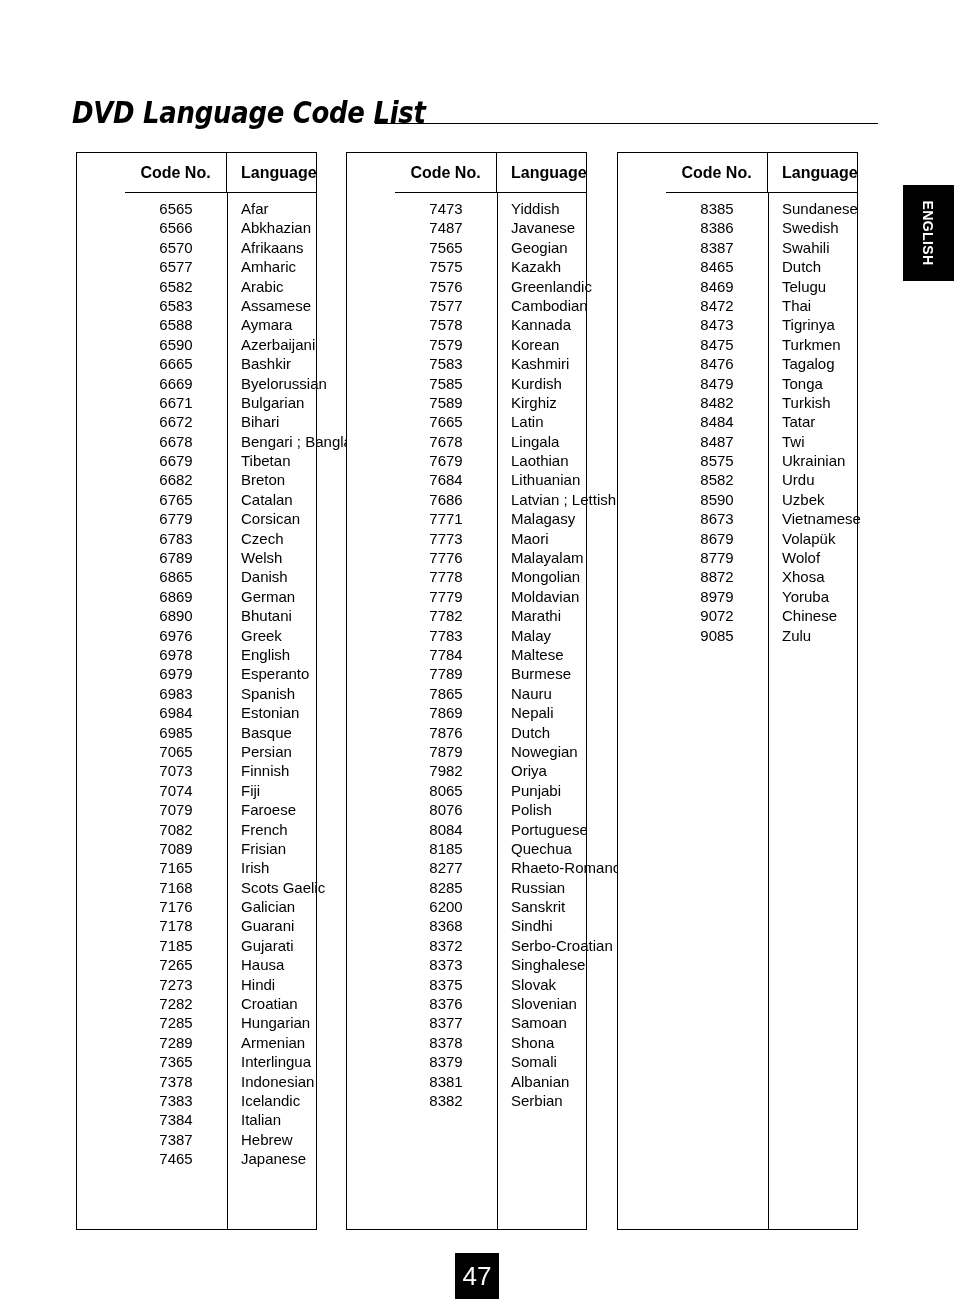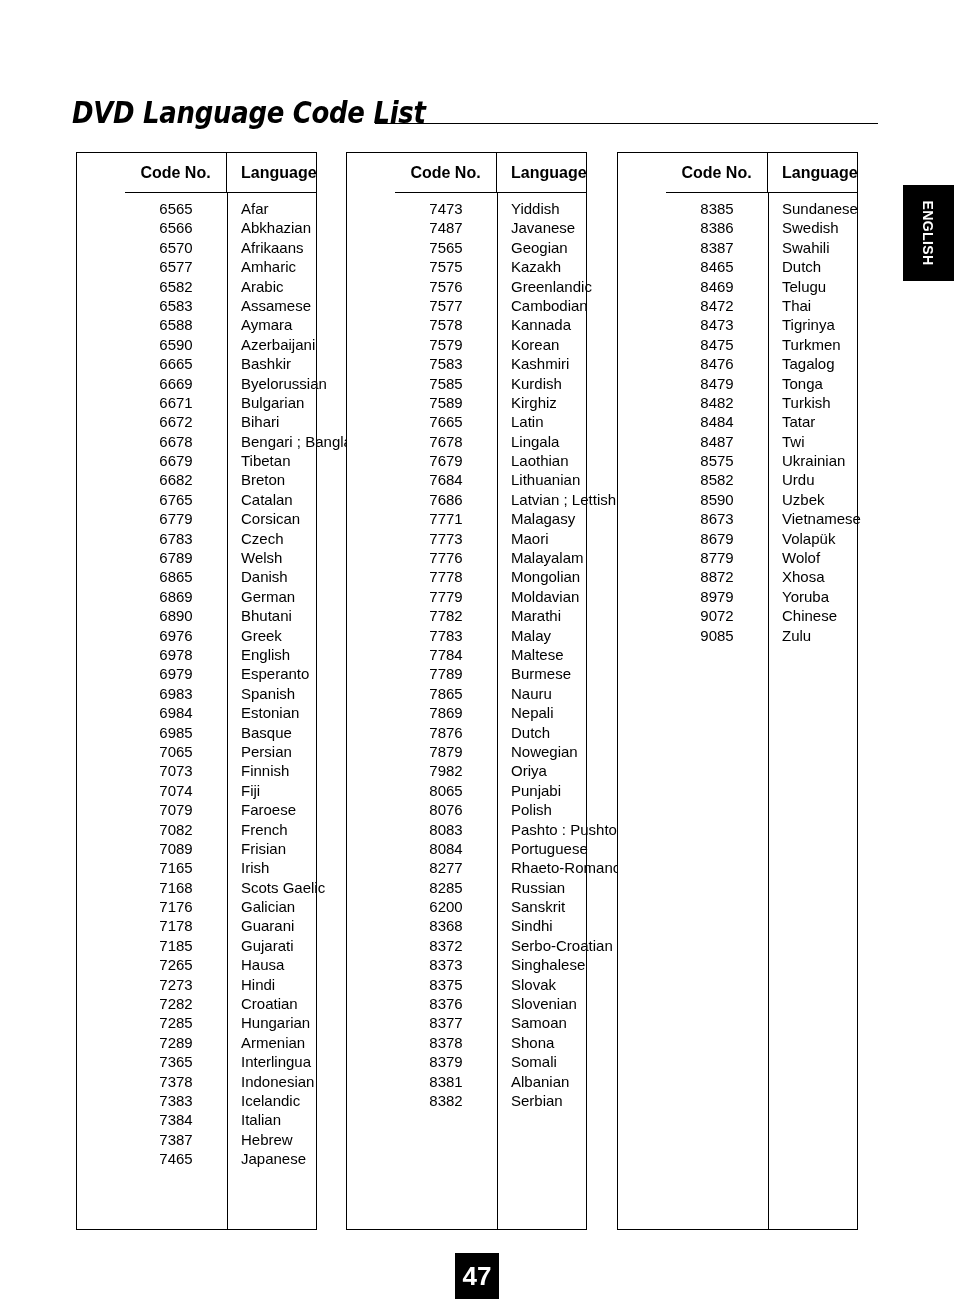--- a/index.html
+++ b/index.html
@@ -167,21 +167,21 @@
     width: 44px;
     height: 46px;
     background: #000000;
     display: flex;
     align-items: center;
     justify-content: center;
   }
   #page-number {
     color: #ffffff;
     font-size: 26px;
-    font-weight: bold;
+    font-weight: normal;
     line-height: 1;
   }
 </style>
 </head>
 <body>
 
 <div id="title-block">
   <div id="page-title">DVD Language Code List</div>
   <div id="title-rule"></div>
 </div>
@@ -528,26 +528,26 @@
         </div>
         <div class="row">
           <div class="code">8065</div>
           <div class="lang">Punjabi</div>
         </div>
         <div class="row">
           <div class="code">8076</div>
           <div class="lang">Polish</div>
         </div>
         <div class="row">
-          <div class="code">8083</div>
-          <div class="lang">Pashto : Pushto</div>
-        </div>
-        <div class="row">
           <div class="code">8084</div>
           <div class="lang">Portuguese</div>
+        </div>
+        <div class="row">
+          <div class="code">8185</div>
+          <div class="lang">Quechua</div>
         </div>
         <div class="row">
           <div class="code">8277</div>
           <div class="lang">Rhaeto-Romance</div>
         </div>
         <div class="row">
           <div class="code">8285</div>
           <div class="lang">Russian</div>
         </div>
         <div class="row">

